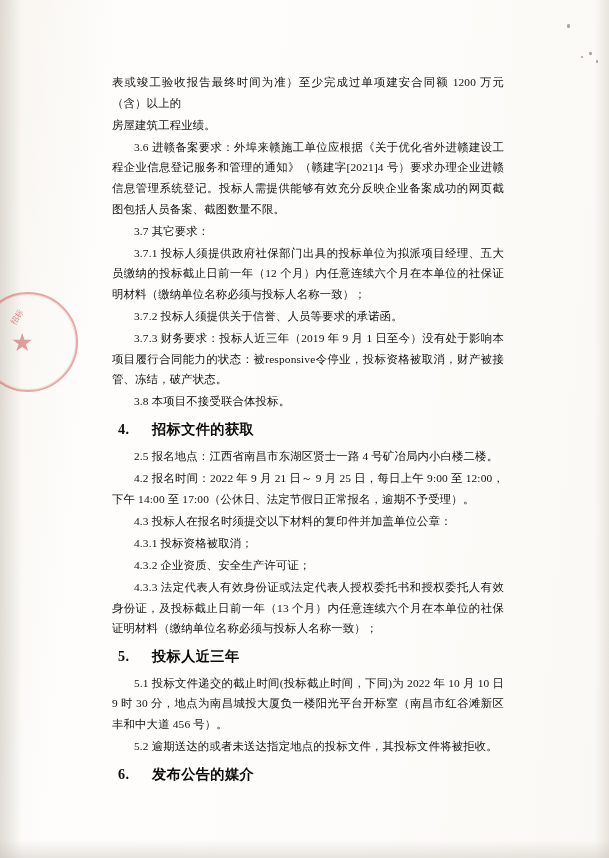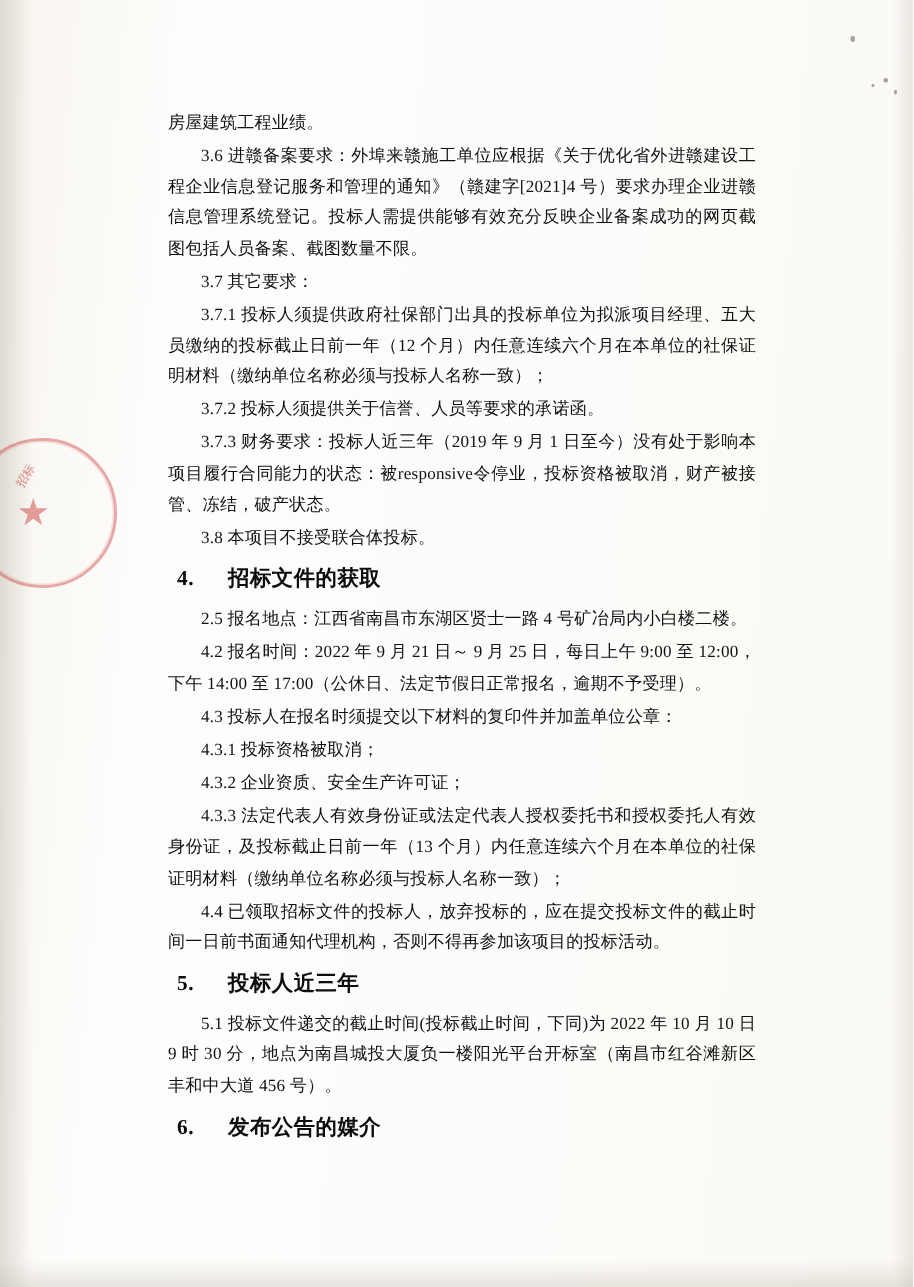--- a/index.html
+++ b/index.html
@@ -151,42 +151,43 @@
   <div class="speck" style="left:581px;top:56px;width:2px;height:2px;"></div>
 
   <div id="seal">
     <div id="seal-star">★</div>
   </div>
   <div id="seal-arc">招标</div>
   <div id="seal-text"></div>
 
   <div id="content">
 
+    <p class="para">表或竣工验收报告最终时间为准）至少完成过单项建安合同额 1200 万元（含）以上的</p>
     <p class="para">房屋建筑工程业绩。</p>
     <p class="para indent">3.6 进赣备案要求：外埠来赣施工单位应根据《关于优化省外进赣建设工程企业信息登记服务和管理的通知》（赣建字[2021]4 号）要求办理企业进赣信息管理系统登记。投标人需提供能够有效充分反映企业备案成功的网页截图包括人员备案、截图数量不限。</p>
     <p class="para indent">3.7 其它要求：</p>
     <p class="para indent">3.7.1 投标人须提供政府社保部门出具的投标单位为拟派项目经理、五大员缴纳的投标截止日前一年（12 个月）内任意连续六个月在本单位的社保证明材料（缴纳单位名称必须与投标人名称一致）；</p>
     <p class="para indent">3.7.2 投标人须提供关于信誉、人员等要求的承诺函。</p>
     <p class="para indent">3.7.3 财务要求：投标人近三年（2019 年 9 月 1 日至今）没有处于影响本项目履行合同能力的状态：被responsive令停业，投标资格被取消，财产被接管、冻结，破产状态。</p>
     <p class="para indent">3.8 本项目不接受联合体投标。</p>
 
     <h2 class="heading">
       <span class="num">4.</span><span class="htext">招标文件的获取</span>
     </h2>
     <p class="para indent">2.5 报名地点：江西省南昌市东湖区贤士一路 4 号矿冶局内小白楼二楼。</p>
     <p class="para indent">4.2 报名时间：2022 年 9 月 21 日～ 9 月 25 日，每日上午 9:00 至 12:00，下午 14:00 至 17:00（公休日、法定节假日正常报名，逾期不予受理）。</p>
     <p class="para indent">4.3 投标人在报名时须提交以下材料的复印件并加盖单位公章：</p>
     <p class="para indent">4.3.1 投标资格被取消；</p>
     <p class="para indent">4.3.2 企业资质、安全生产许可证；</p>
     <p class="para indent">4.3.3 法定代表人有效身份证或法定代表人授权委托书和授权委托人有效身份证，及投标截止日前一年（13 个月）内任意连续六个月在本单位的社保证明材料（缴纳单位名称必须与投标人名称一致）；</p>
-    <p class="para indent">4.4 已领取招标文件的投标人，放弃投标的，应在提交投标文件的截止时间一日前书面通知代理机构，否则不得再参加该项目的投标活动。</p>
 
     <h2 class="heading">
       <span class="num">5.</span><span class="htext">投标人近三年</span>
     </h2>
     <p class="para indent">5.1 投标文件递交的截止时间(投标截止时间，下同)为 2022 年 10 月 10 日 9 时 30 分，地点为南昌城投大厦负一楼阳光平台开标室（南昌市红谷滩新区丰和中大道 456 号）。</p>
+    <p class="para indent">5.2 逾期送达的或者未送达指定地点的投标文件，其投标文件将被拒收。</p>
 
     <h2 class="heading">
       <span class="num">6.</span><span class="htext">发布公告的媒介</span>
     </h2>
 
   </div>
 </div>
 
 </body></html>

